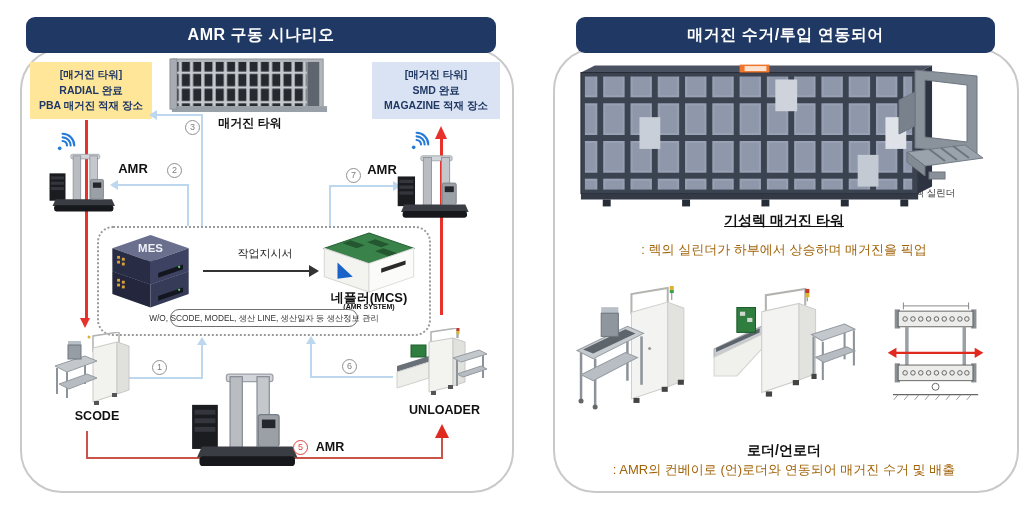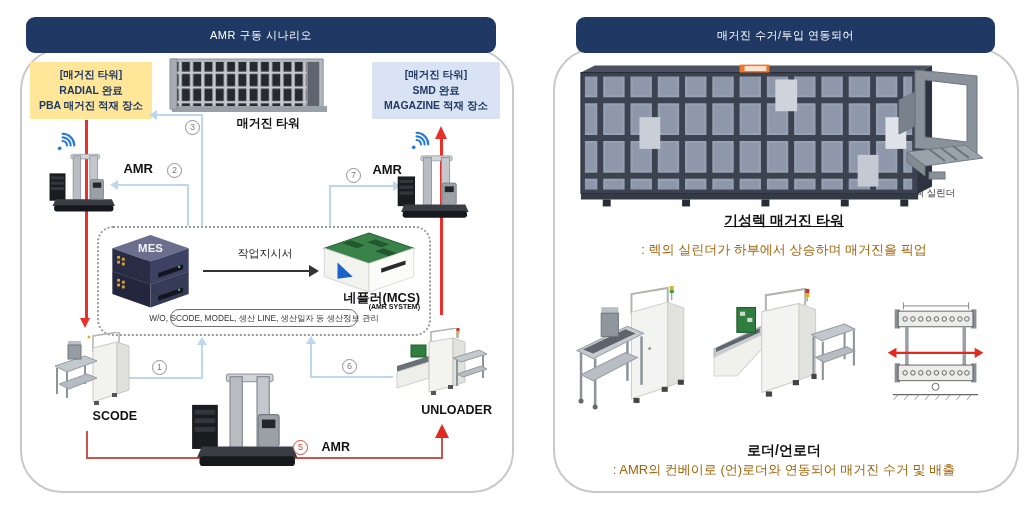--- a/index.html
+++ b/index.html
@@ -1,24 +1,24 @@
 <!DOCTYPE html>
 <html><head>
 <meta charset="utf-8">
 <style>
   html,body{margin:0;padding:0;background:#fff}
   #canvas{position:relative;width:1024px;height:510px;background:#fff;
           font-family:"Liberation Sans",sans-serif;overflow:hidden}
   .abs{position:absolute}
   .panel{position:absolute;border:2px solid #c9c9c9;border-radius:42px;background:#fff}
-  .titlebar{position:absolute;background:#1f3864;border-radius:9px;color:#fff;font-weight:normal;
-            font-size:11px;display:flex;align-items:center;justify-content:center;letter-spacing:.5px}
+  .titlebar{position:absolute;background:#1f3864;border-radius:9px;color:#fff;font-weight:bold;
+            font-size:16px;display:flex;align-items:center;justify-content:center;letter-spacing:.5px}
   .infobox{position:absolute;border-radius:1px;display:flex;flex-direction:column;align-items:center;
            justify-content:center;font-weight:bold;font-size:10.5px;line-height:1.5;color:#1f3864;text-align:center}
-  .lbl{position:absolute;font-weight:bold;color:#111;text-align:right}
+  .lbl{position:absolute;font-weight:bold;color:#111;text-align:center}
   .vline,.hline{position:absolute}
   .blue{background:#bdd7ee}
   .red{background:#e8312a}
   .red2{background:#c9544b}
   .badge{position:absolute;width:13px;height:13px;border:1.5px solid #909090;border-radius:50%;
          color:#7d7d7d;font-size:9px;line-height:13px;text-align:center;background:#fff}
   .badge.redb{border-color:#e0433c;color:#e0433c}
   .ah{position:absolute;width:0;height:0}
   .dashedbox{position:absolute;border:2px dotted #9a9a9a;border-radius:16px}
   .pill{position:absolute;border:1.3px solid #6f6f6f;border-radius:9px;background:#fff;font-size:8.3px;

